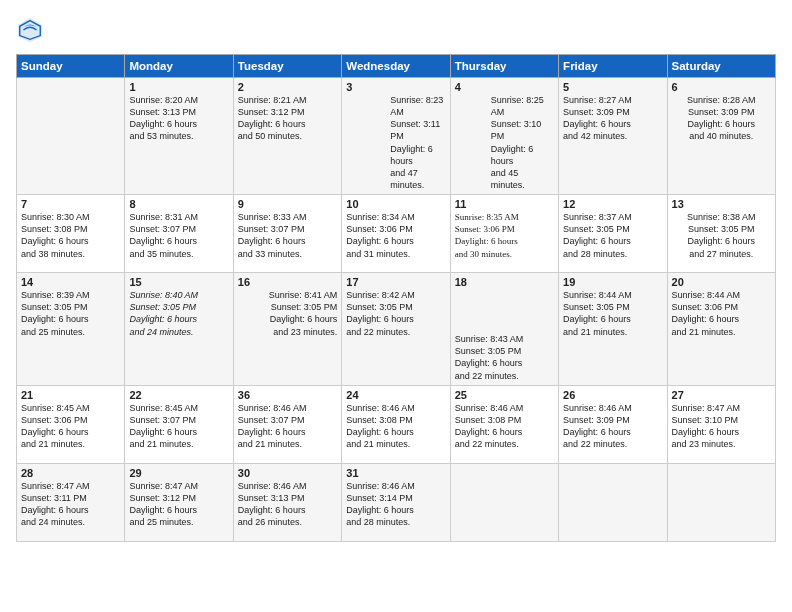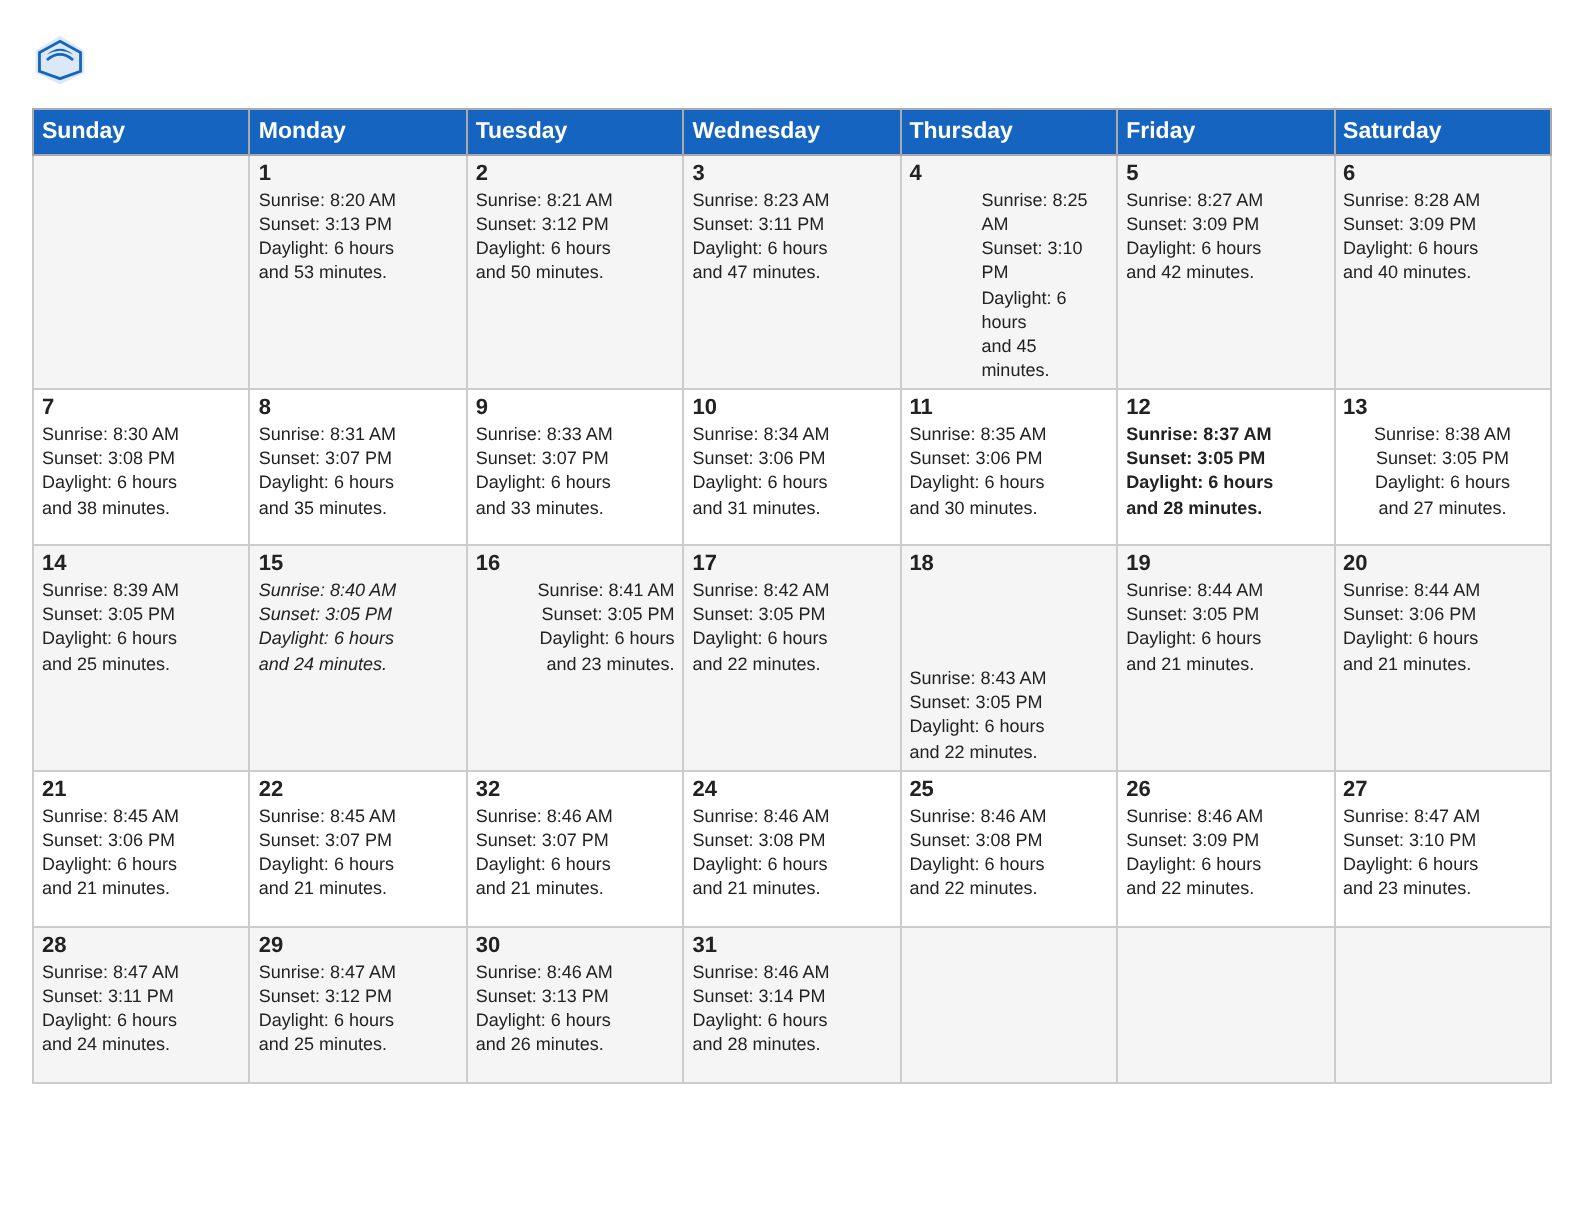--- a/index.html
+++ b/index.html
@@ -146,42 +146,42 @@
           </td>
           <td>
             <span class="day-num">2</span>
             <div class="day-info" style="white-space: pre-line;">Sunrise: 8:21 AM
 Sunset: 3:12 PM
 Daylight: 6 hours
 and 50 minutes.</div>
           </td>
           <td>
             <span class="day-num">3</span>
-            <div class="day-info" style="white-space: pre-line;">Sunrise: 8:23 AM
+            <div class="day-info" style="white-space: pre-line; margin-left: 44px;">Sunrise: 8:23 AM
 Sunset: 3:11 PM
 Daylight: 6 hours
 and 47 minutes.</div>
           </td>
           <td>
             <span class="day-num">4</span>
             <div class="day-info" style="white-space: pre-line; margin-left: 36px;">Sunrise: 8:25 AM
 Sunset: 3:10 PM
 Daylight: 6 hours
 and 45 minutes.</div>
           </td>
           <td>
             <span class="day-num">5</span>
             <div class="day-info" style="white-space: pre-line;">Sunrise: 8:27 AM
 Sunset: 3:09 PM
 Daylight: 6 hours
 and 42 minutes.</div>
           </td>
           <td>
             <span class="day-num">6</span>
-            <div class="day-info" style="white-space: pre-line;">Sunrise: 8:28 AM
+            <div class="day-info" style="white-space: pre-line; text-align: center;">Sunrise: 8:28 AM
 Sunset: 3:09 PM
 Daylight: 6 hours
 and 40 minutes.</div>
           </td>
         </tr>
         <tr>
           <td>
             <span class="day-num">7</span>
             <div class="day-info" style="white-space: pre-line;">Sunrise: 8:30 AM
 Sunset: 3:08 PM
@@ -204,28 +204,28 @@
           </td>
           <td>
             <span class="day-num">10</span>
             <div class="day-info" style="white-space: pre-line;">Sunrise: 8:34 AM
 Sunset: 3:06 PM
 Daylight: 6 hours
 and 31 minutes.</div>
           </td>
           <td>
             <span class="day-num">11</span>
-            <div class="day-info" style="white-space: pre-line;">Sunrise: 8:35 AM
+            <div class="day-info" style="white-space: pre-line; font-family: Liberation Serif, serif;">Sunrise: 8:35 AM
 Sunset: 3:06 PM
 Daylight: 6 hours
 and 30 minutes.</div>
           </td>
           <td>
             <span class="day-num">12</span>
-            <div class="day-info" style="white-space: pre-line; font-weight: bold;">Sunrise: 8:37 AM
+            <div class="day-info" style="white-space: pre-line;">Sunrise: 8:37 AM
 Sunset: 3:05 PM
 Daylight: 6 hours
 and 28 minutes.</div>
           </td>
           <td>
             <span class="day-num">13</span>
             <div class="day-info" style="white-space: pre-line; text-align: center;">Sunrise: 8:38 AM
 Sunset: 3:05 PM
 Daylight: 6 hours
 and 27 minutes.</div>
@@ -291,21 +291,21 @@
 and 21 minutes.</div>
           </td>
           <td>
             <span class="day-num">22</span>
             <div class="day-info" style="white-space: pre-line;">Sunrise: 8:45 AM
 Sunset: 3:07 PM
 Daylight: 6 hours
 and 21 minutes.</div>
           </td>
           <td>
-            <span class="day-num">32</span>
+            <span class="day-num">36</span>
             <div class="day-info" style="white-space: pre-line;">Sunrise: 8:46 AM
 Sunset: 3:07 PM
 Daylight: 6 hours
 and 21 minutes.</div>
           </td>
           <td>
             <span class="day-num">24</span>
             <div class="day-info" style="white-space: pre-line;">Sunrise: 8:46 AM
 Sunset: 3:08 PM
 Daylight: 6 hours

